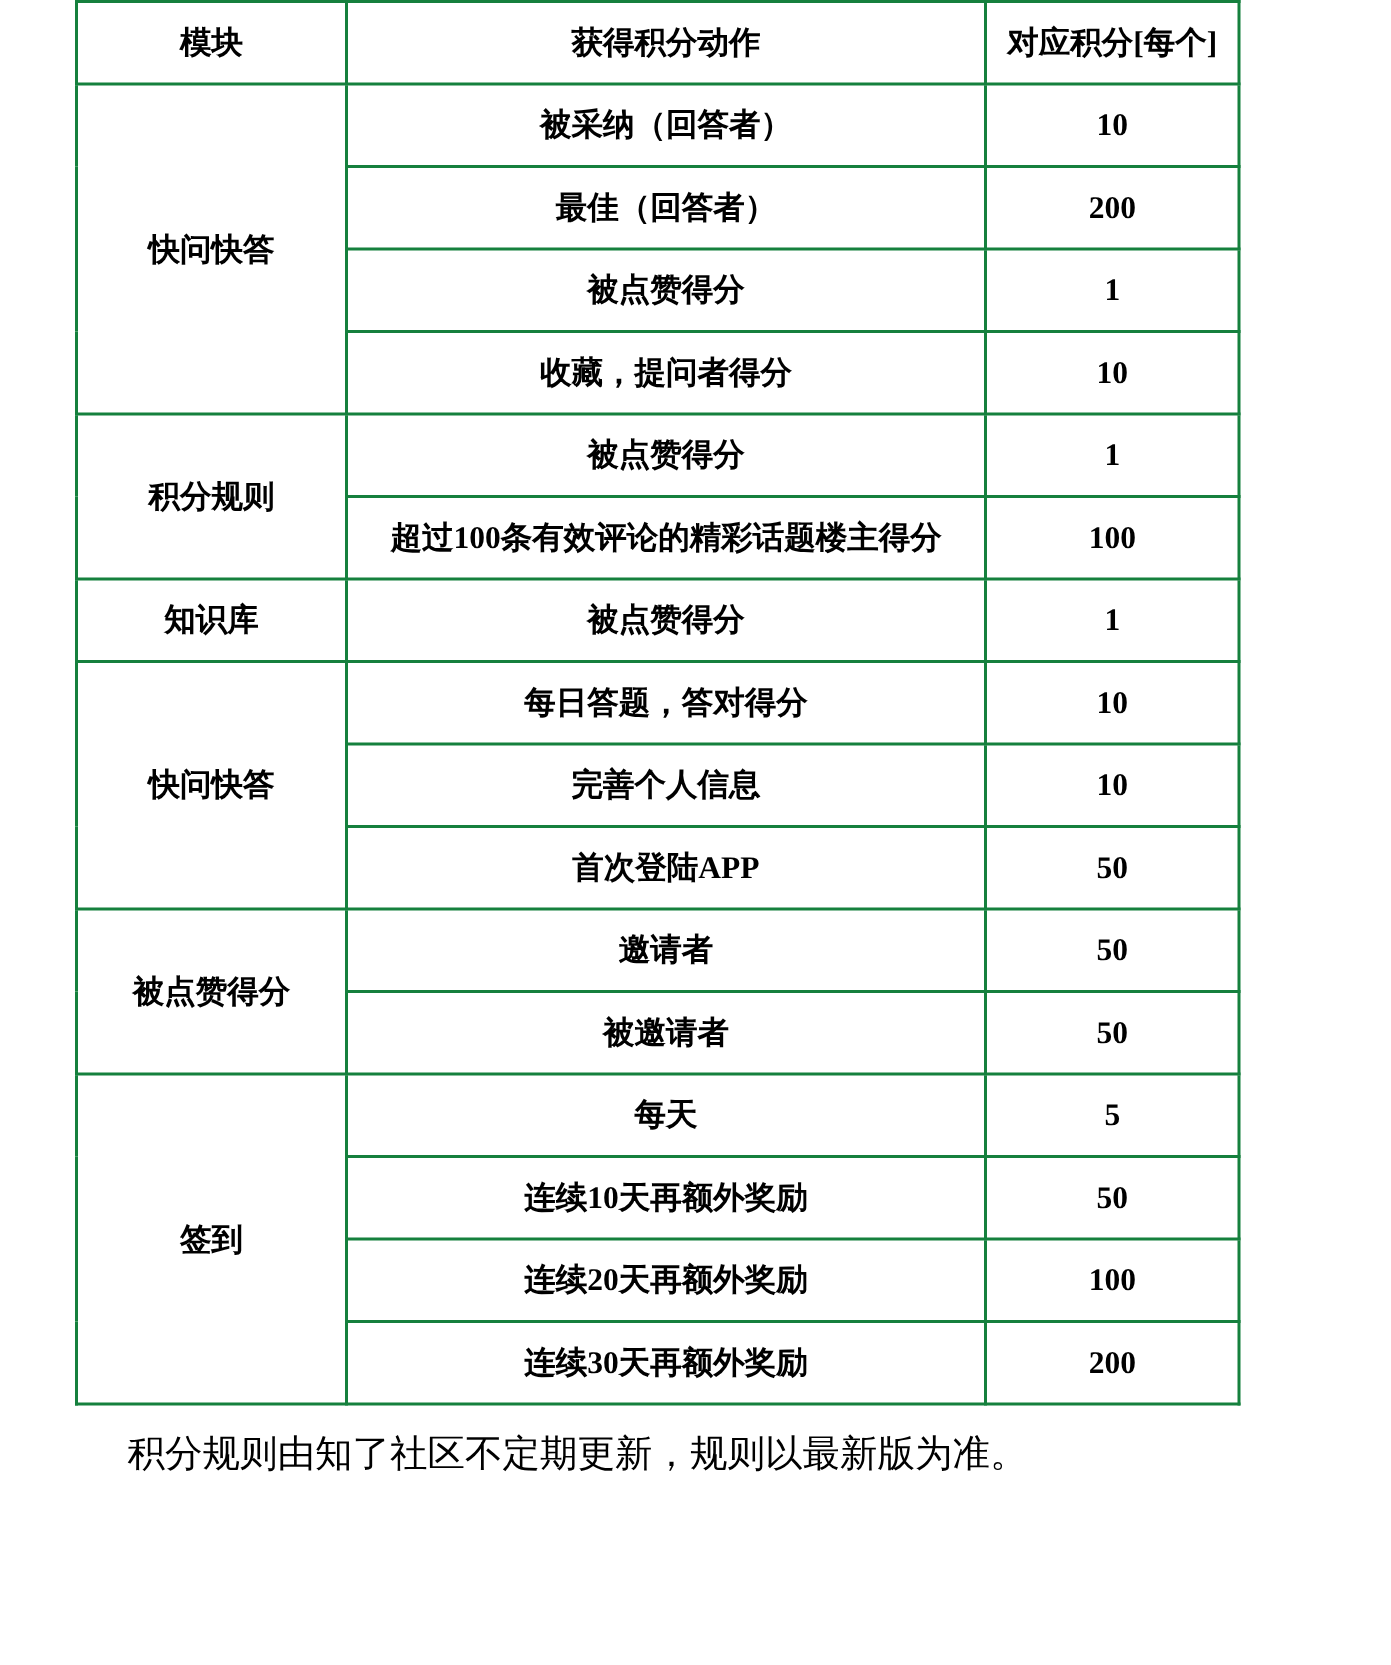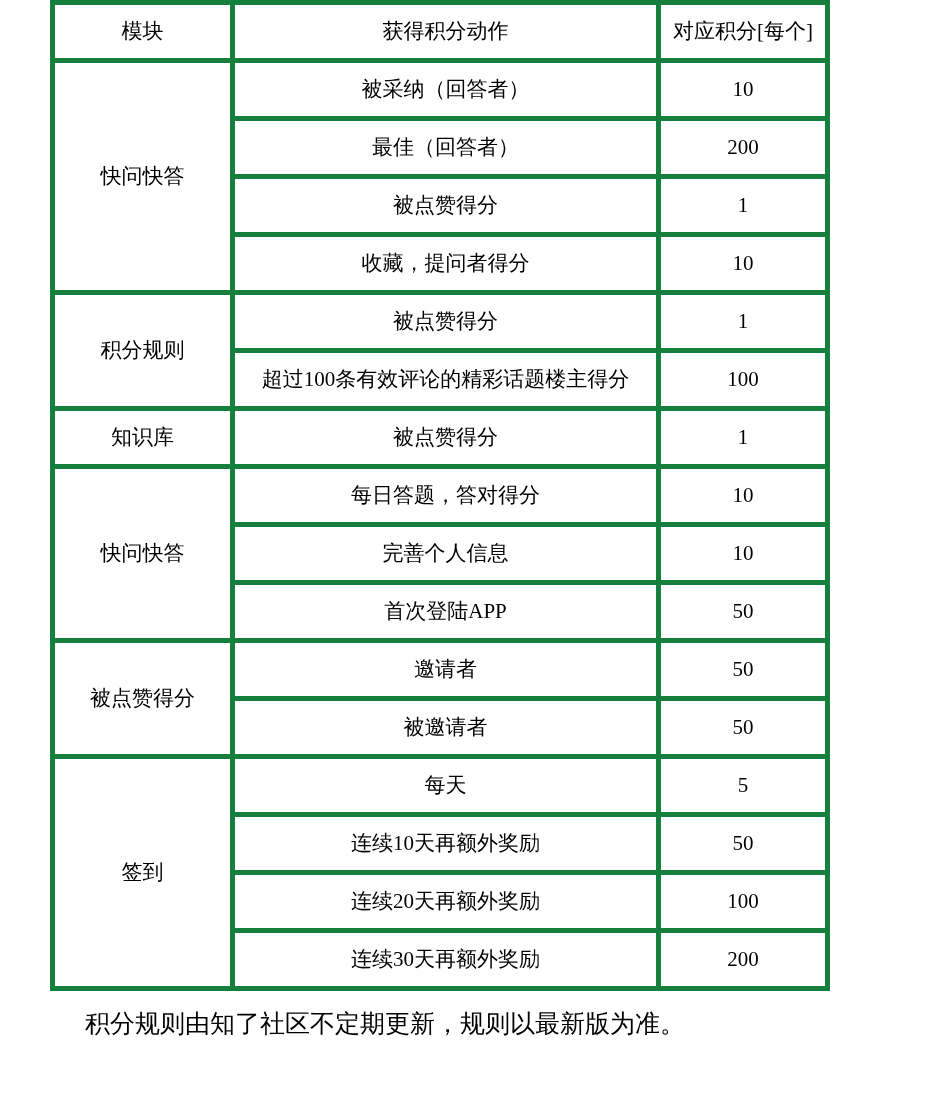--- a/index.html
+++ b/index.html
@@ -34,25 +34,25 @@
     margin: 32px 0 12px 0;
     letter-spacing: 0px;
   }
   table.points-table {
     border-collapse: collapse;
     width: 775px;
     table-layout: fixed;
   }
   table.points-table td,
   table.points-table th {
-    border: 5px solid #15803d;
+    border: 2px solid #15803d;
     text-align: center;
     vertical-align: middle;
     font-size: 21px;
-    font-weight: normal;
+    font-weight: bold;
     padding: 0;
     height: 53px;
     line-height: 1.15;
     white-space: nowrap;
   }
   .col-module { width: 180px; }
   .col-action { width: 426px; }
   .col-points { width: 169px; }
 
   .header-row td {

